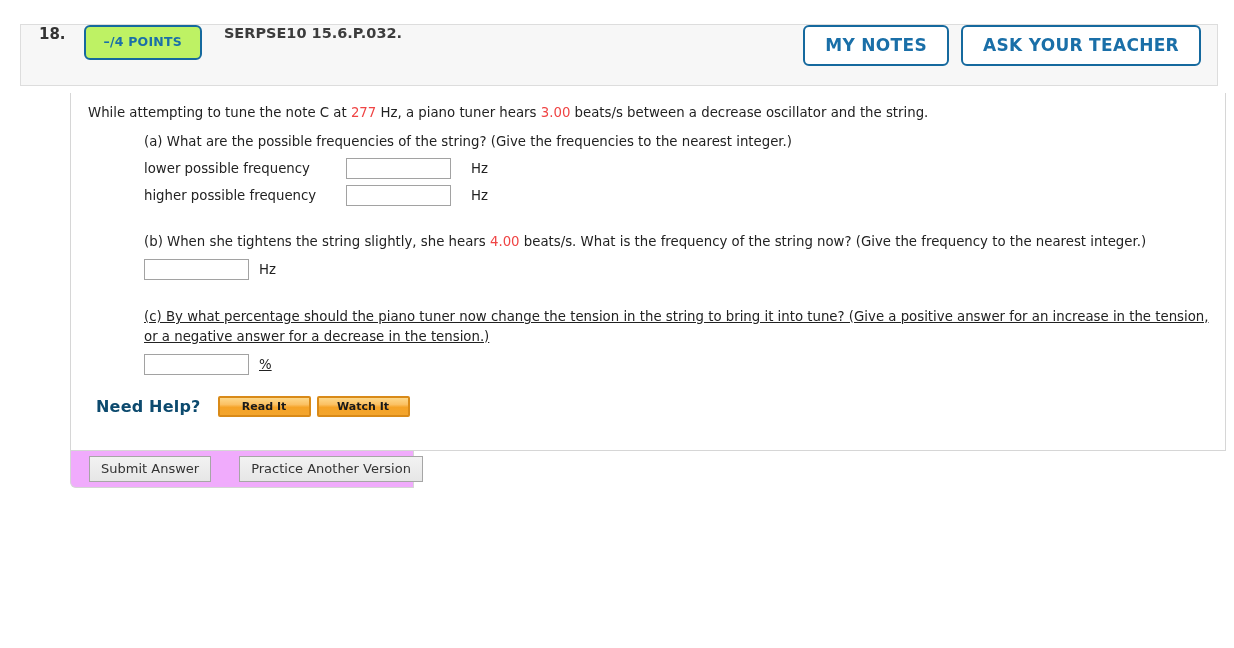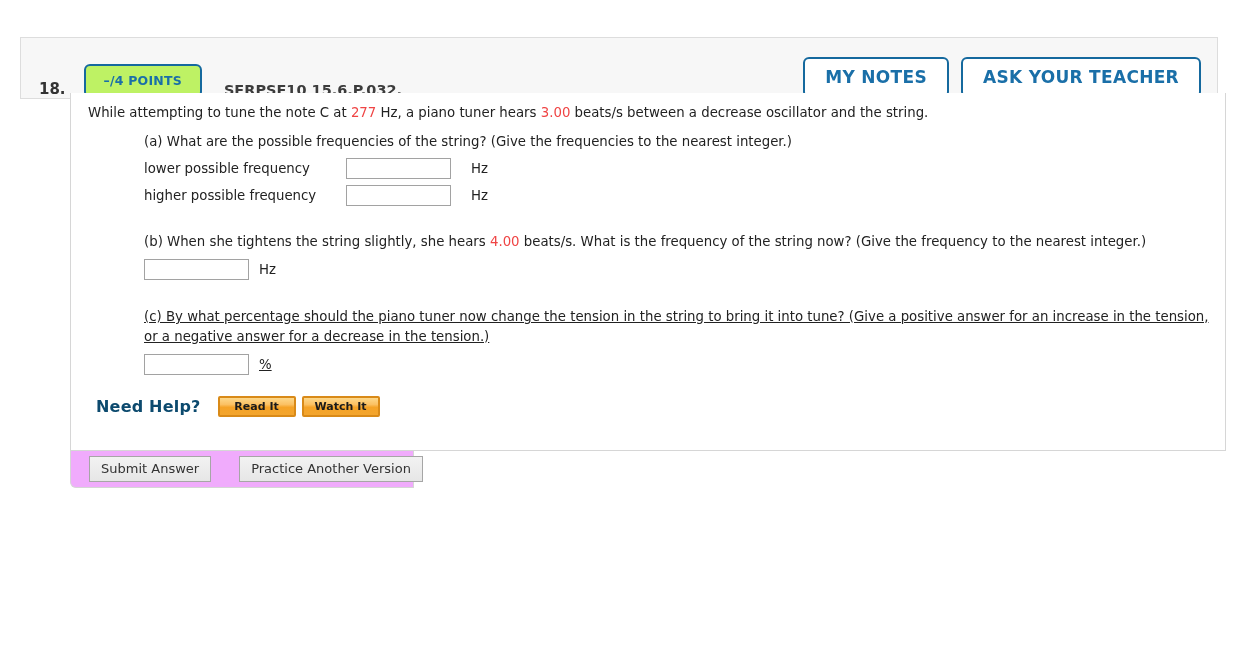--- a/index.html
+++ b/index.html
@@ -19,29 +19,29 @@
   .page {
     position: relative;
     width: 1234px;
     height: 648px;
   }
 
   
   .q-header {
     position: absolute;
     left: 20px;
-    top: 37px;
+    top: 24px;
     width: 1198px;
     height: 62px;
     box-sizing: border-box;
     background: #f7f7f7;
     border: 1px solid #dddddd;
     display: flex;
-    align-items: flex-end;
-    padding: 8px 16px 0 18px;
+    align-items: flex-start;
+    padding: 0 16px 0 18px;
   }
   .q-number {
     font-size: 15px;
     font-weight: bold;
     color: #333333;
     margin-right: 18px;
   }
   .points-badge {
     border: 2px solid #15699e;
     border-radius: 6px;
@@ -159,21 +159,21 @@
     align-items: center;
   }
   .need-help-label {
     color: #0c4a6e;
     font-size: 16px;
     font-weight: bold;
     letter-spacing: .2px;
     margin-right: 17px;
   }
   .help-btn {
-    width: 78px;
+    width: 93px;
     height: 21px;
     box-sizing: border-box;
     border: 2px solid #d98a18;
     border-radius: 2px;
     background: linear-gradient(to bottom, #fdd88a 0%, #fbc163 38%, #f5a327 55%, #f3a52e 100%);
     color: #1a1a1a;
     font-size: 11px;
     font-weight: bold;
     font-family: "DejaVu Sans", "Liberation Sans", sans-serif;
     line-height: 1;

